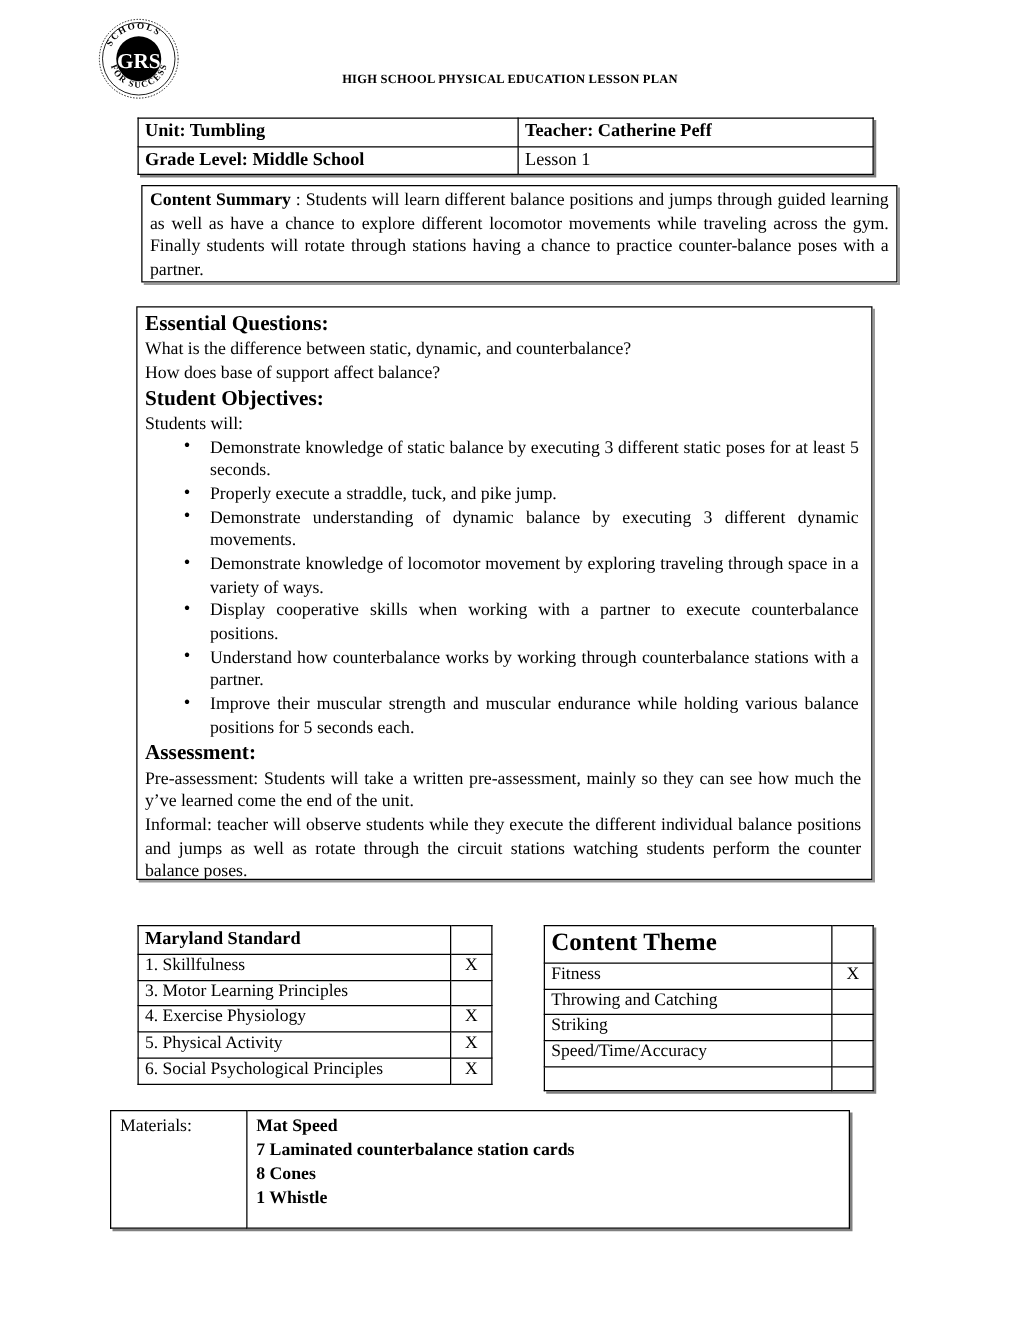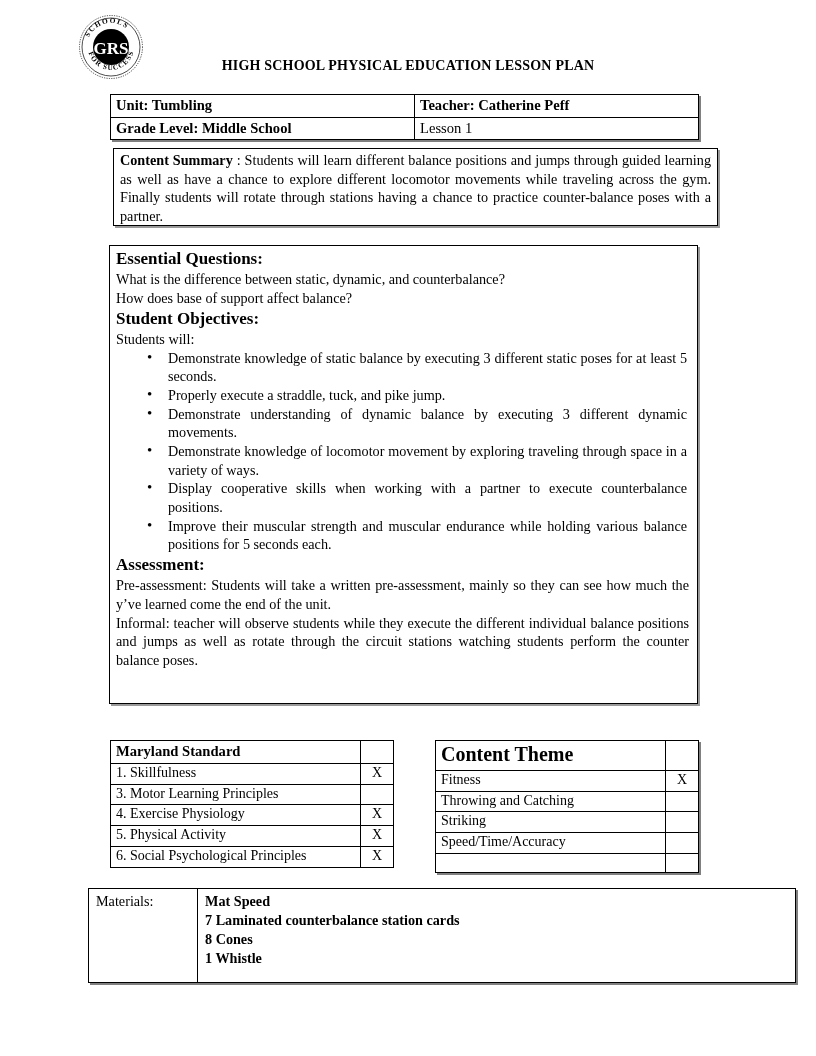--- a/index.html
+++ b/index.html
@@ -26,21 +26,21 @@
     height: 66px;
   }
 
   
   .doc-title {
     position: absolute;
     left: 0;
     top: 58px;
     width: 816px;
     text-align: center;
-    font-size: 14px;
+    font-size: 10px;
     font-weight: bold;
     letter-spacing: 0.2px;
     font-family: "Liberation Serif", "DejaVu Serif", serif;
   }
 
   
   table.doc {
     border-collapse: collapse;
     position: absolute;
     background: #ffffff;
@@ -152,21 +152,21 @@
   }
   #theme-table td { height: 16px; font-size: 14px; padding: 0 4px 2px 5px; }
   #theme-table td.name { width: 222px; }
   #theme-table td.mark { width: 32px; text-align: center; padding-left: 0; padding-right: 0; }
   #theme-table td.head { font-weight: bold; font-size: 20px; padding-top: 1px; }
 
   
   #materials-table {
     left: 88px;
     top: 888px;
-    width: 708px;
+    width: 592px;
   }
   #materials-table td {
     font-size: 14.2px;
     padding: 3px 6px 4px 7px;
     line-height: 1.34;
   }
   #materials-table td.label { width: 95px; vertical-align: top; }
   #materials-table td.items { font-weight: bold; height: 86px; }
   #materials-table td.items div { white-space: nowrap; }
 </style>
@@ -218,20 +218,21 @@
     <p class="nojust">What is the difference between static, dynamic, and counterbalance?</p>
     <p class="nojust">How does base of support affect balance?</p>
     <p class="hdg nojust">Student Objectives:</p>
     <p class="nojust">Students will:</p>
     <ul class="objectives">
       <li>Demonstrate knowledge of static balance by executing 3 different static poses for at least 5 seconds.</li>
       <li>Properly execute a straddle, tuck, and pike jump.</li>
       <li>Demonstrate understanding of dynamic balance by executing 3 different dynamic movements.</li>
       <li>Demonstrate knowledge   of locomotor movement by exploring traveling through space in a variety of ways.</li>
       <li>Display cooperative skills when working with a partner to execute counterbalance positions.</li>
+      <li>Understand how counterbalance works by working through counterbalance stations with a partner.</li>
       <li>Improve their muscular strength and muscular endurance while holding various balance positions for 5 seconds each.</li>
     </ul>
     <p class="hdg nojust">Assessment:</p>
     <p>Pre-assessment: Students will take a written pre-assessment, mainly so they can see how much the y’ve learned come the end of the unit.</p>
     <p>Informal: teacher will observe students while they execute the different individual balance positions and jumps as well as rotate through the circuit stations watching students perform the counter balance poses.</p>
   </div>
 
   <table class="doc" id="maryland-table">
     <tbody>
       <tr>

